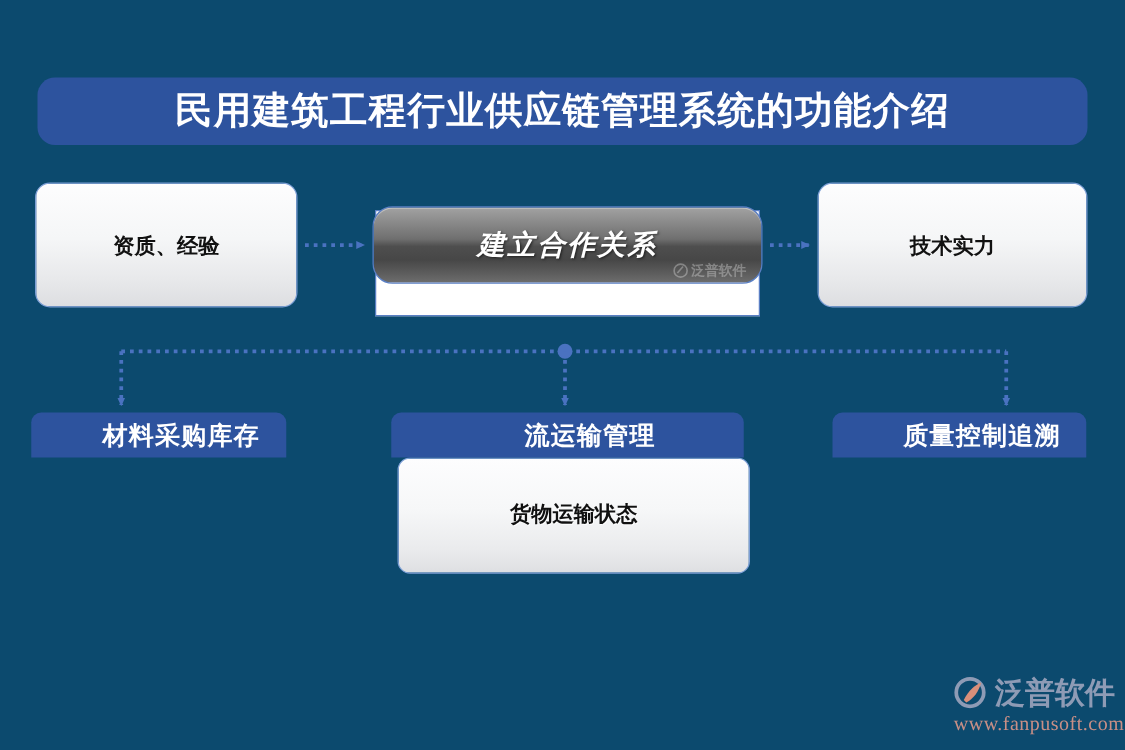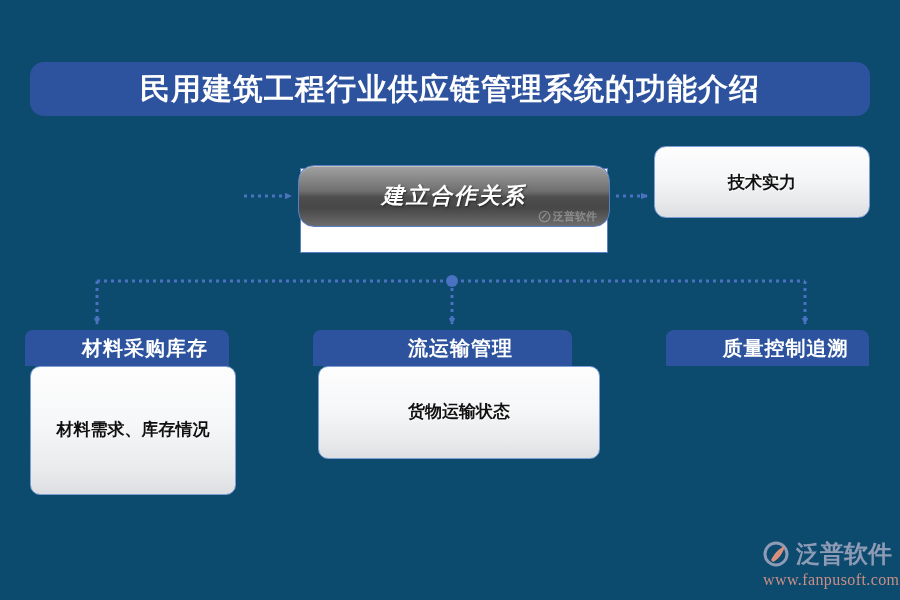--- a/index.html
+++ b/index.html
@@ -55,21 +55,21 @@
   .light-box .box-label {
     color: #111111;
     font-size: 17px;
     font-weight: bold;
     text-shadow: 0.5px 0.5px 0 rgba(255,255,255,0.9);
     white-space: nowrap;
   }
 
   
   #box-qualification { left: 28px;  top: 146px; width: 210px; height: 100px; }
-  #box-tech          { left: 654px; top: 146px; width: 216px; height: 72px; }
+  #box-tech          { left: 654px; top: 146px; width: 216px; height: 100px; }
 
   
   #center-plate {
     position: absolute;
     left: 300px;
     top: 168px;
     width: 308px;
     height: 85px;
     box-sizing: border-box;
     border: 1px solid #5a7fc4;
@@ -176,21 +176,21 @@
     line-height: 1.35;
     white-space: nowrap;
     text-shadow: 0.5px 0.5px 0 rgba(255,255,255,0.9);
   }
 
   #card-material { left: 22px;  top: 330px; width: 218px; height: 165px; }
   #card-material .card-header { width: 204px; height: 36px; left: 3px; }
   #card-material .card-body   { top: 36px; width: 206px; height: 129px; }
 
   #card-transport { left: 310px; top: 330px; width: 290px; height: 165px; }
-  #card-transport .card-header { width: 259px; height: 36px; left: 3px; }
+  #card-transport .card-header { width: 282px; height: 36px; left: 3px; }
   #card-transport .card-body   { top: 36px; width: 282px; height: 93px; }
 
   #card-quality { left: 663px; top: 330px; width: 212px; height: 165px; text-decoration: underline; }
   #card-quality .card-header { width: 203px; height: 36px; left: 3px; }
   #card-quality .card-body   { top: 36px; width: 204px; height: 129px; }
 
   
   .conn-svg {
     position: absolute;
     left: 0;
@@ -260,20 +260,23 @@
 
     <line x1="97" y1="281" x2="805" y2="281" stroke="#4a72c0" stroke-width="3" stroke-dasharray="3,4" stroke-linecap="butt"></line>
 
     <circle cx="452" cy="281" r="6" fill="#4a72c0"></circle>
 
     <line x1="97" y1="281" x2="97" y2="324" stroke="#4a72c0" stroke-width="3" stroke-dasharray="3,4" marker-end="url(#arrowD)"></line>
     <line x1="452" y1="281" x2="452" y2="324" stroke="#4a72c0" stroke-width="3" stroke-dasharray="3,4" marker-end="url(#arrowD)"></line>
     <line x1="805" y1="281" x2="805" y2="324" stroke="#4a72c0" stroke-width="3" stroke-dasharray="3,4" marker-end="url(#arrowD)"></line>
   </svg>
 
+  <div class="light-box" id="box-qualification">
+    <span class="box-label">资质、经验</span>
+  </div>
 
   <div id="center-plate">
     <div id="center-plate-shadow"></div>
   </div>
 
   <div id="center-pill">
     <span class="pill-label">建立合作关系</span>
     <span id="pill-watermark">
       <svg width="13" height="13" viewBox="0 0 20 20">
         <path d="M2 10 A8 8 0 0 1 18 10 A8 8 0 0 1 2 10 Z" fill="none" stroke="#ffffff" stroke-width="2"></path>
@@ -284,23 +287,20 @@
   </div>
 
   <div class="light-box" id="box-tech">
     <span class="box-label">技术实力</span>
   </div>
 
   <div class="card" id="card-material">
     <div class="card-header">
       <span class="hdr-text">材料采购库存</span>
     </div>
-    <div class="card-body">
-      <span class="body-line">材料需求、库存情况</span>
-    </div>
   </div>
 
   <div class="card" id="card-transport">
     <div class="card-header">
       <span class="hdr-text">流运输管理</span>
     </div>
     <div class="card-body">
       <span class="body-line">货物运输状态</span>
     </div>
   </div>

